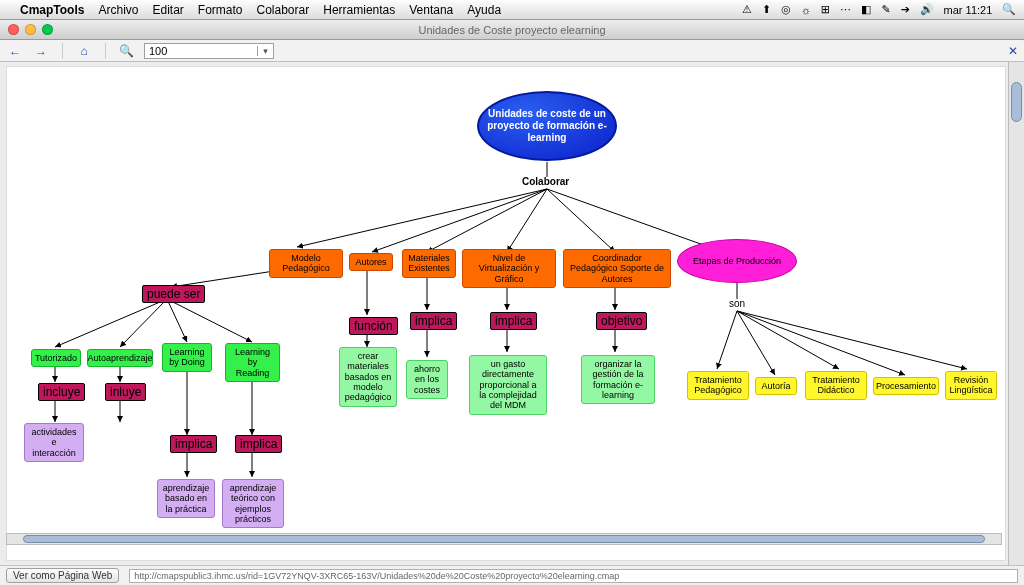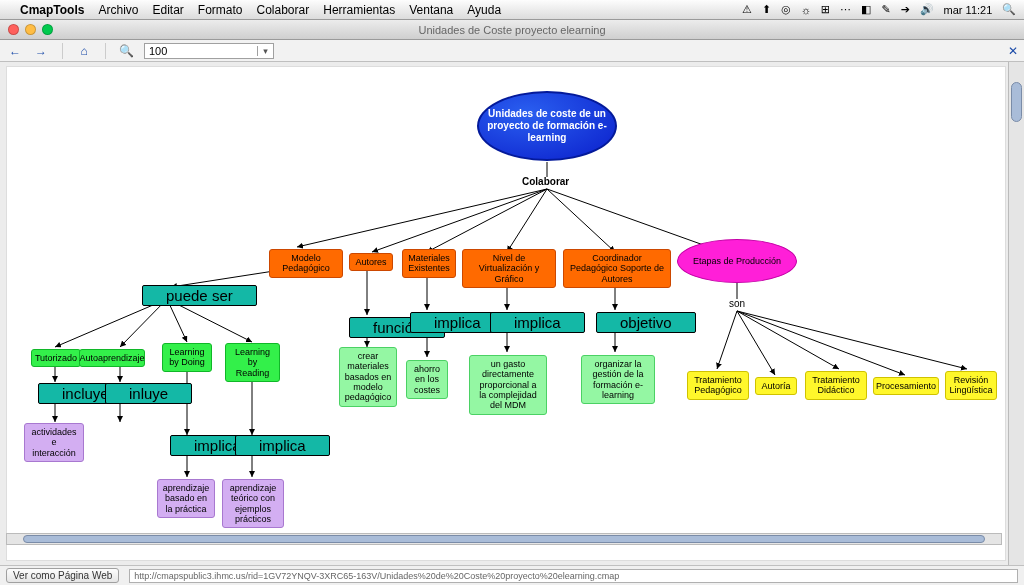--- a/index.html
+++ b/index.html
@@ -106,24 +106,24 @@
     font-size: 9px;
     line-height: 1.15;
     display: flex;
     align-items: center;
     justify-content: center;
     padding: 3px 5px;
     border-radius: 3px;
   }
   .label {
     position: absolute;
-    background: #14b8a6;
+    background: #be185d;
     border: 1px solid #000;
-    font-size: 15px;
-    padding: 1px 23px;
+    font-size: 12px;
+    padding: 1px 4px;
     border-radius: 2px;
     text-align: center;
   }
   .word {
     position: absolute;
     font-size: 10px;
     font-weight: bold;
     text-align: center;
   }
   .root {
@@ -316,21 +316,21 @@
     <div class="label" style="left:403px; top:245px">implica</div>
     <div class="label" style="left:483px; top:245px">implica</div>
     <div class="label" style="left:589px; top:245px">objetivo</div>
     <div class="word" style="left:722px; top:231px; font-weight:normal">son</div>
     <div class="label" style="left:31px; top:316px">incluye</div>
     <div class="label" style="left:98px; top:316px">inluye</div>
     <div class="label" style="left:163px; top:368px">implica</div>
     <div class="label" style="left:228px; top:368px">implica</div>
 
     <div class="node green" style="left:24px; top:282px; width:50px">Tutorizado</div>
-    <div class="node green" style="left:72px; top:282px; width:66px">Autoaprendizaje</div>
+    <div class="node green" style="left:80px; top:282px; width:66px">Autoaprendizaje</div>
     <div class="node green" style="left:155px; top:276px; width:50px">Learning by Doing</div>
     <div class="node green" style="left:218px; top:276px; width:55px">Learning by Reading</div>
 
     <div class="node purple" style="left:17px; top:356px; width:60px">actividades e interacción</div>
     <div class="node purple" style="left:150px; top:412px; width:58px">aprendizaje basado en la práctica</div>
     <div class="node purple" style="left:215px; top:412px; width:62px">aprendizaje teórico con ejemplos prácticos</div>
 
     <div class="node greenL" style="left:332px; top:280px; width:58px">crear materiales basados en modelo pedagógico</div>
     <div class="node greenL" style="left:399px; top:293px; width:42px">ahorro en los costes</div>
     <div class="node greenL" style="left:462px; top:288px; width:78px">un gasto directamente proporcional a la complejidad del MDM</div>

